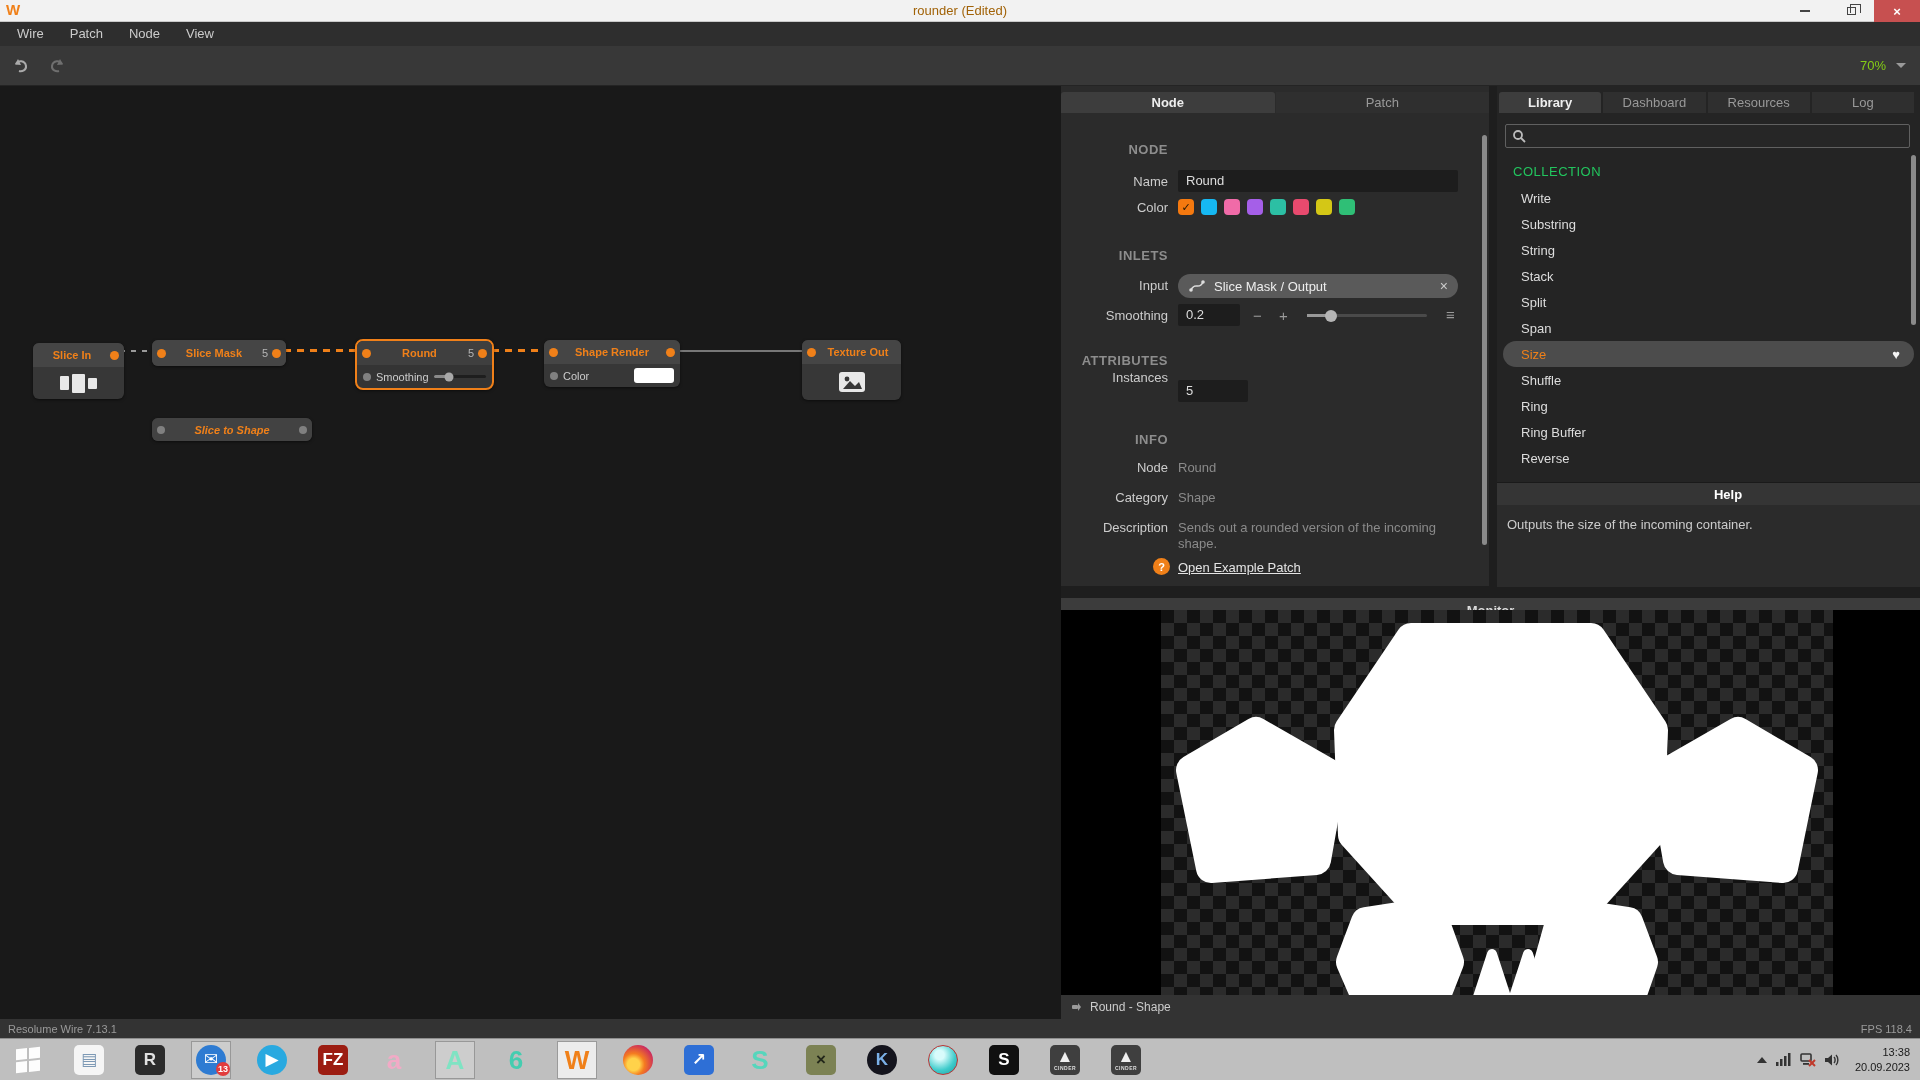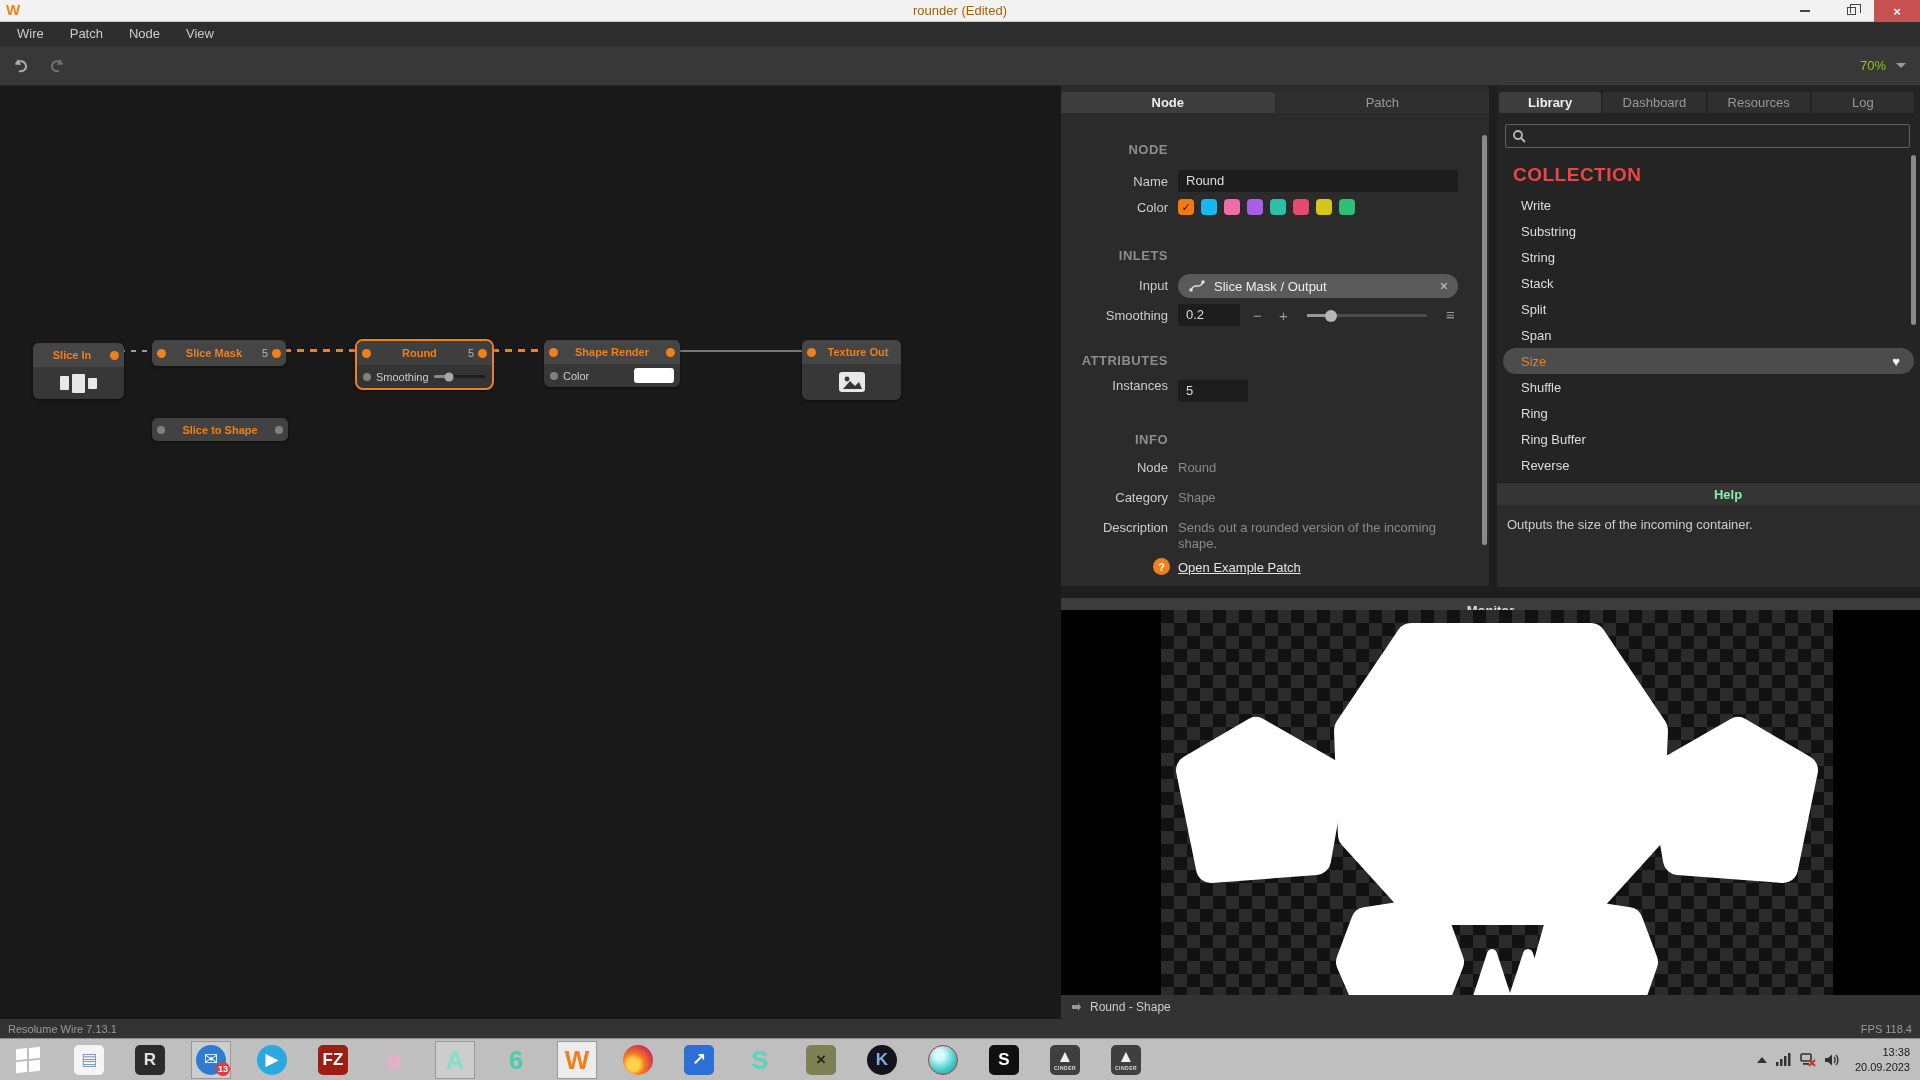--- a/index.html
+++ b/index.html
@@ -80,26 +80,26 @@
   .menu-glyph { position:absolute; font-size:15px; color:#9a9a9a; cursor:pointer; }
   .desc { position:absolute; left:117px; width:270px; font-size:13px; color:#8a8a8a; line-height:1.25; }
   .help-dot { position:absolute; left:92px; width:17px; height:17px; border-radius:50%; background:#f08019; color:#fff; font-size:11px; font-weight:bold; display:flex; align-items:center; justify-content:center; }
   .example-link { position:absolute; left:117px; font-size:13px; color:#e4e4e4; text-decoration:underline; cursor:pointer; }
   .vscroll { position:absolute; width:5px; border-radius:3px; background:#8a8a8a; }
 
   .library { position:absolute; left:1497px; top:86px; width:423px; height:500px; background:#242424; }
   .lib-tabs { position:absolute; left:2px; right:6px; top:6px; height:21px; display:flex; gap:2px; }
   .search-box { position:absolute; left:8px; top:38px; width:405px; height:24px; background:#262626; border:1px solid #606060; border-radius:2px; display:flex; align-items:center; padding:0 6px; }
   .lib-list { position:absolute; left:0; top:70px; width:100%; height:326px; overflow:hidden; }
-  .lib-heading { padding:8px 0 6px 16px; font-size:19px; font-weight:bold; color:#ef4444; letter-spacing:.5px; }
+  .lib-heading { padding:8px 0 6px 16px; font-size:13px; font-weight:normal; color:#22c55e; letter-spacing:.5px; }
   .lib-item { height:26px; display:flex; align-items:center; padding-left:24px; font-size:13px; color:#ddd; cursor:pointer; }
   .lib-item.selected { margin:0 6px; padding-left:18px; background:#4c4c4c; border-radius:13px; color:#f08019; }
   .lib-item .heart { margin-left:auto; margin-right:14px; color:#f5f5f5; font-size:13px; }
   .help-block { position:absolute; left:0; bottom:0; width:100%; height:104px; border-top:1px solid #1a1a1a; }
-  .help-title { height:22px; background:#353535; display:flex; align-items:center; justify-content:center; font-size:13px; font-weight:bold; color:#86efac;padding-left:39px; }
+  .help-title { height:22px; background:#353535; display:flex; align-items:center; justify-content:center; font-size:13px; font-weight:bold; color:#ffffff;padding-left:39px; }
   .help-body { height:82px; background:#2b2b2b; padding:12px 10px; font-size:13px; color:#ccc; }
 
   
   .monitor-header { position:absolute; left:1061px; top:586px; width:859px; height:24px; background:#3c3c3c;
     display:flex; align-items:center; justify-content:center; font-size:13px; font-weight:bold; color:#ddd;margin-top:12px; }
   .monitor-view { position:absolute; left:1061px; top:610px; width:859px; height:385px; background:#000; overflow:hidden; }
   .checker { position:absolute; left:100px; top:0; width:672px; height:385px;
     background-image:conic-gradient(#2b2b2b 25%, #121212 0 50%, #2b2b2b 0 75%, #121212 0);
     background-size:26px 26px; }
   .shape-svg { position:absolute; left:0; top:0; }
@@ -245,21 +245,21 @@
       </div>
       <div class="node-body" style="height:36px;">
         <svg width="26" height="20" viewBox="0 0 26 20">
           <rect x="0" y="0" width="26" height="20" rx="3" fill="#e8e8e8"></rect>
           <circle cx="8" cy="7" r="2.4" fill="#373737"></circle>
           <path d="M4,17 L11,9 L16,14 L20,10 L23,17 Z" fill="#373737"></path>
         </svg>
       </div>
     </div>
 
-    <div class="node" style="left:152px; top:332px; width:136px;">
+    <div class="node" style="left:152px; top:332px; width:160px;font-style:italic;">
       <div class="node-header" style="height:23px; background:#424242;">
         <span class="dot gray"></span>
         <span class="node-title">Slice to Shape</span>
         <span class="dot gray"></span>
       </div>
     </div>
   </div>
 
   <div class="inspector">
     <div class="panel-tabs">
@@ -297,21 +297,21 @@
     <div class="tfield" style="top:218px; width:62px; line-height:22px;">0.2</div>
     <div class="stepper" style="left:192px; top:221px;">−</div>
     <div class="stepper" style="left:218px; top:221px;">+</div>
     <div class="slider" style="left:246px; top:228px;">
         <span class="fill"></span>
         <span class="knob"></span>
       </div>
     <div class="menu-glyph" style="left:385px; top:220px;">≡</div>
 
     <div class="insp-heading" style="top:267px;">ATTRIBUTES</div>
-    <div class="insp-label" style="top:292px;">Instances</div>
+    <div class="insp-label" style="top:284px;">Instances</div>
     <div class="tfield" style="top:294px; width:70px; line-height:22px;">5</div>
 
     <div class="insp-heading" style="top:346px;">INFO</div>
     <div class="insp-label" style="top:374px;">Node</div>
     <div class="insp-value" style="top:374px;">Round</div>
     <div class="insp-label" style="top:404px;">Category</div>
     <div class="insp-value" style="top:404px;">Shape</div>
     <div class="insp-label" style="top:434px;">Description</div>
     <div class="desc" style="top:434px;">Sends out a rounded version of the incoming shape.</div>
     <div class="help-dot" style="top:472px;">?</div>

